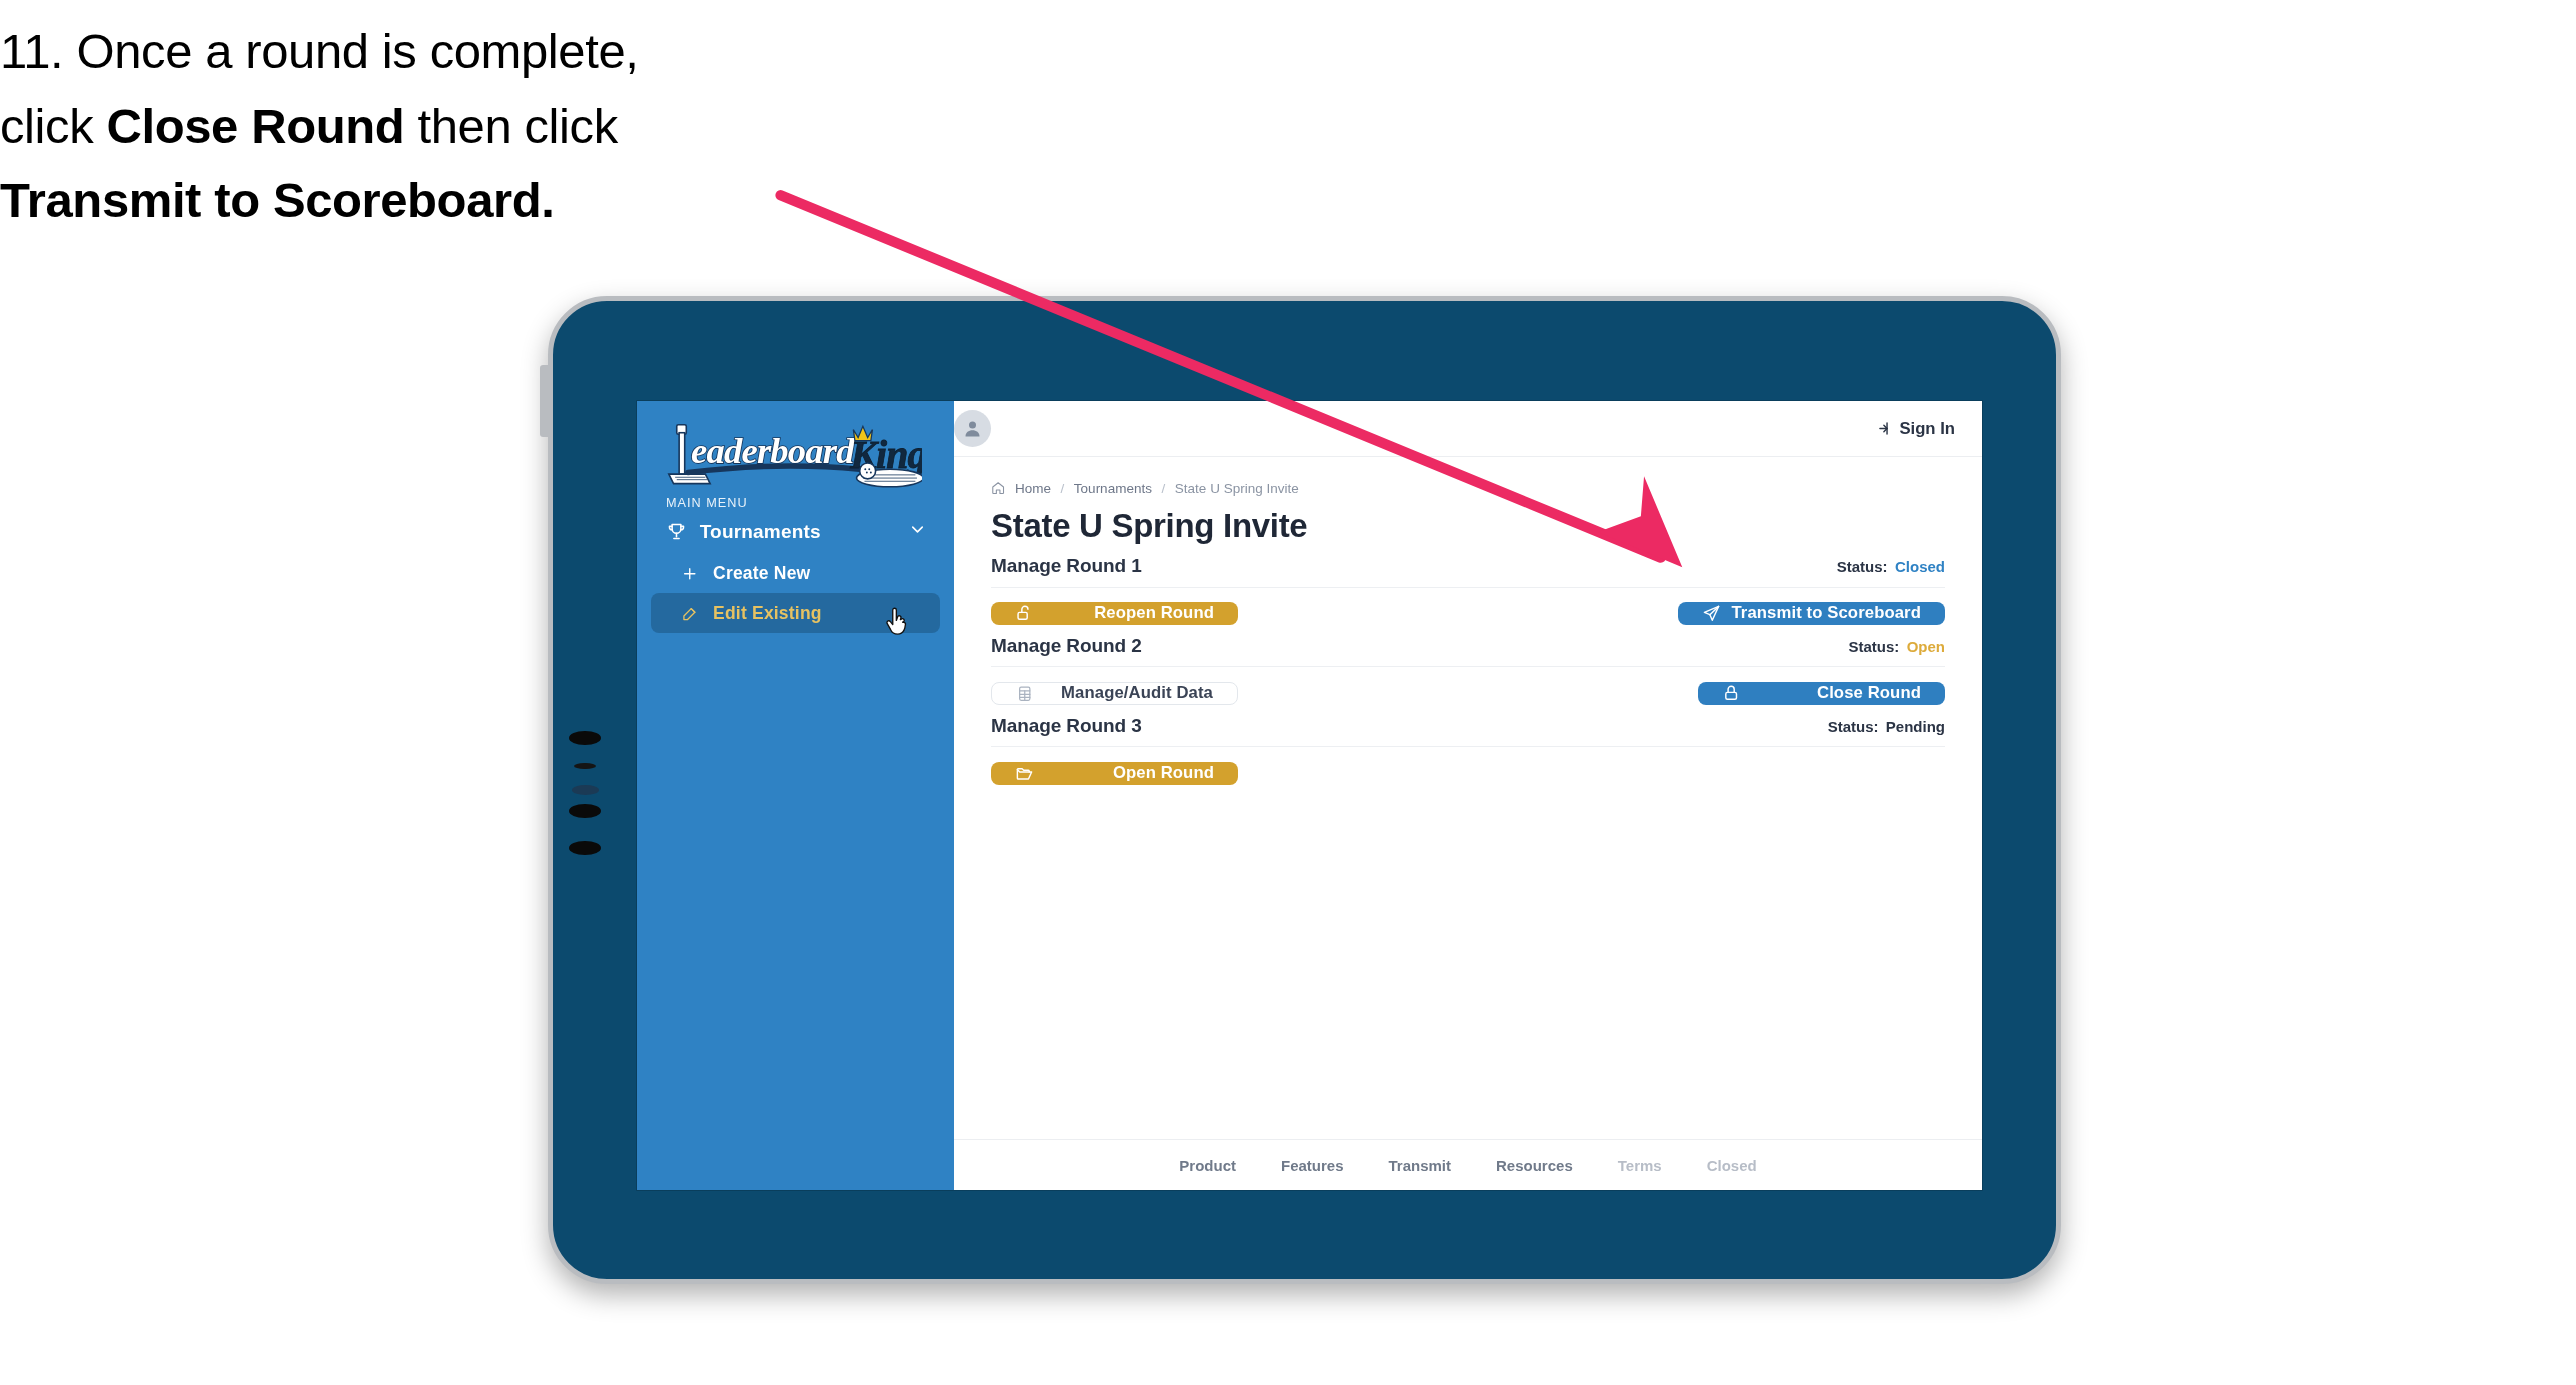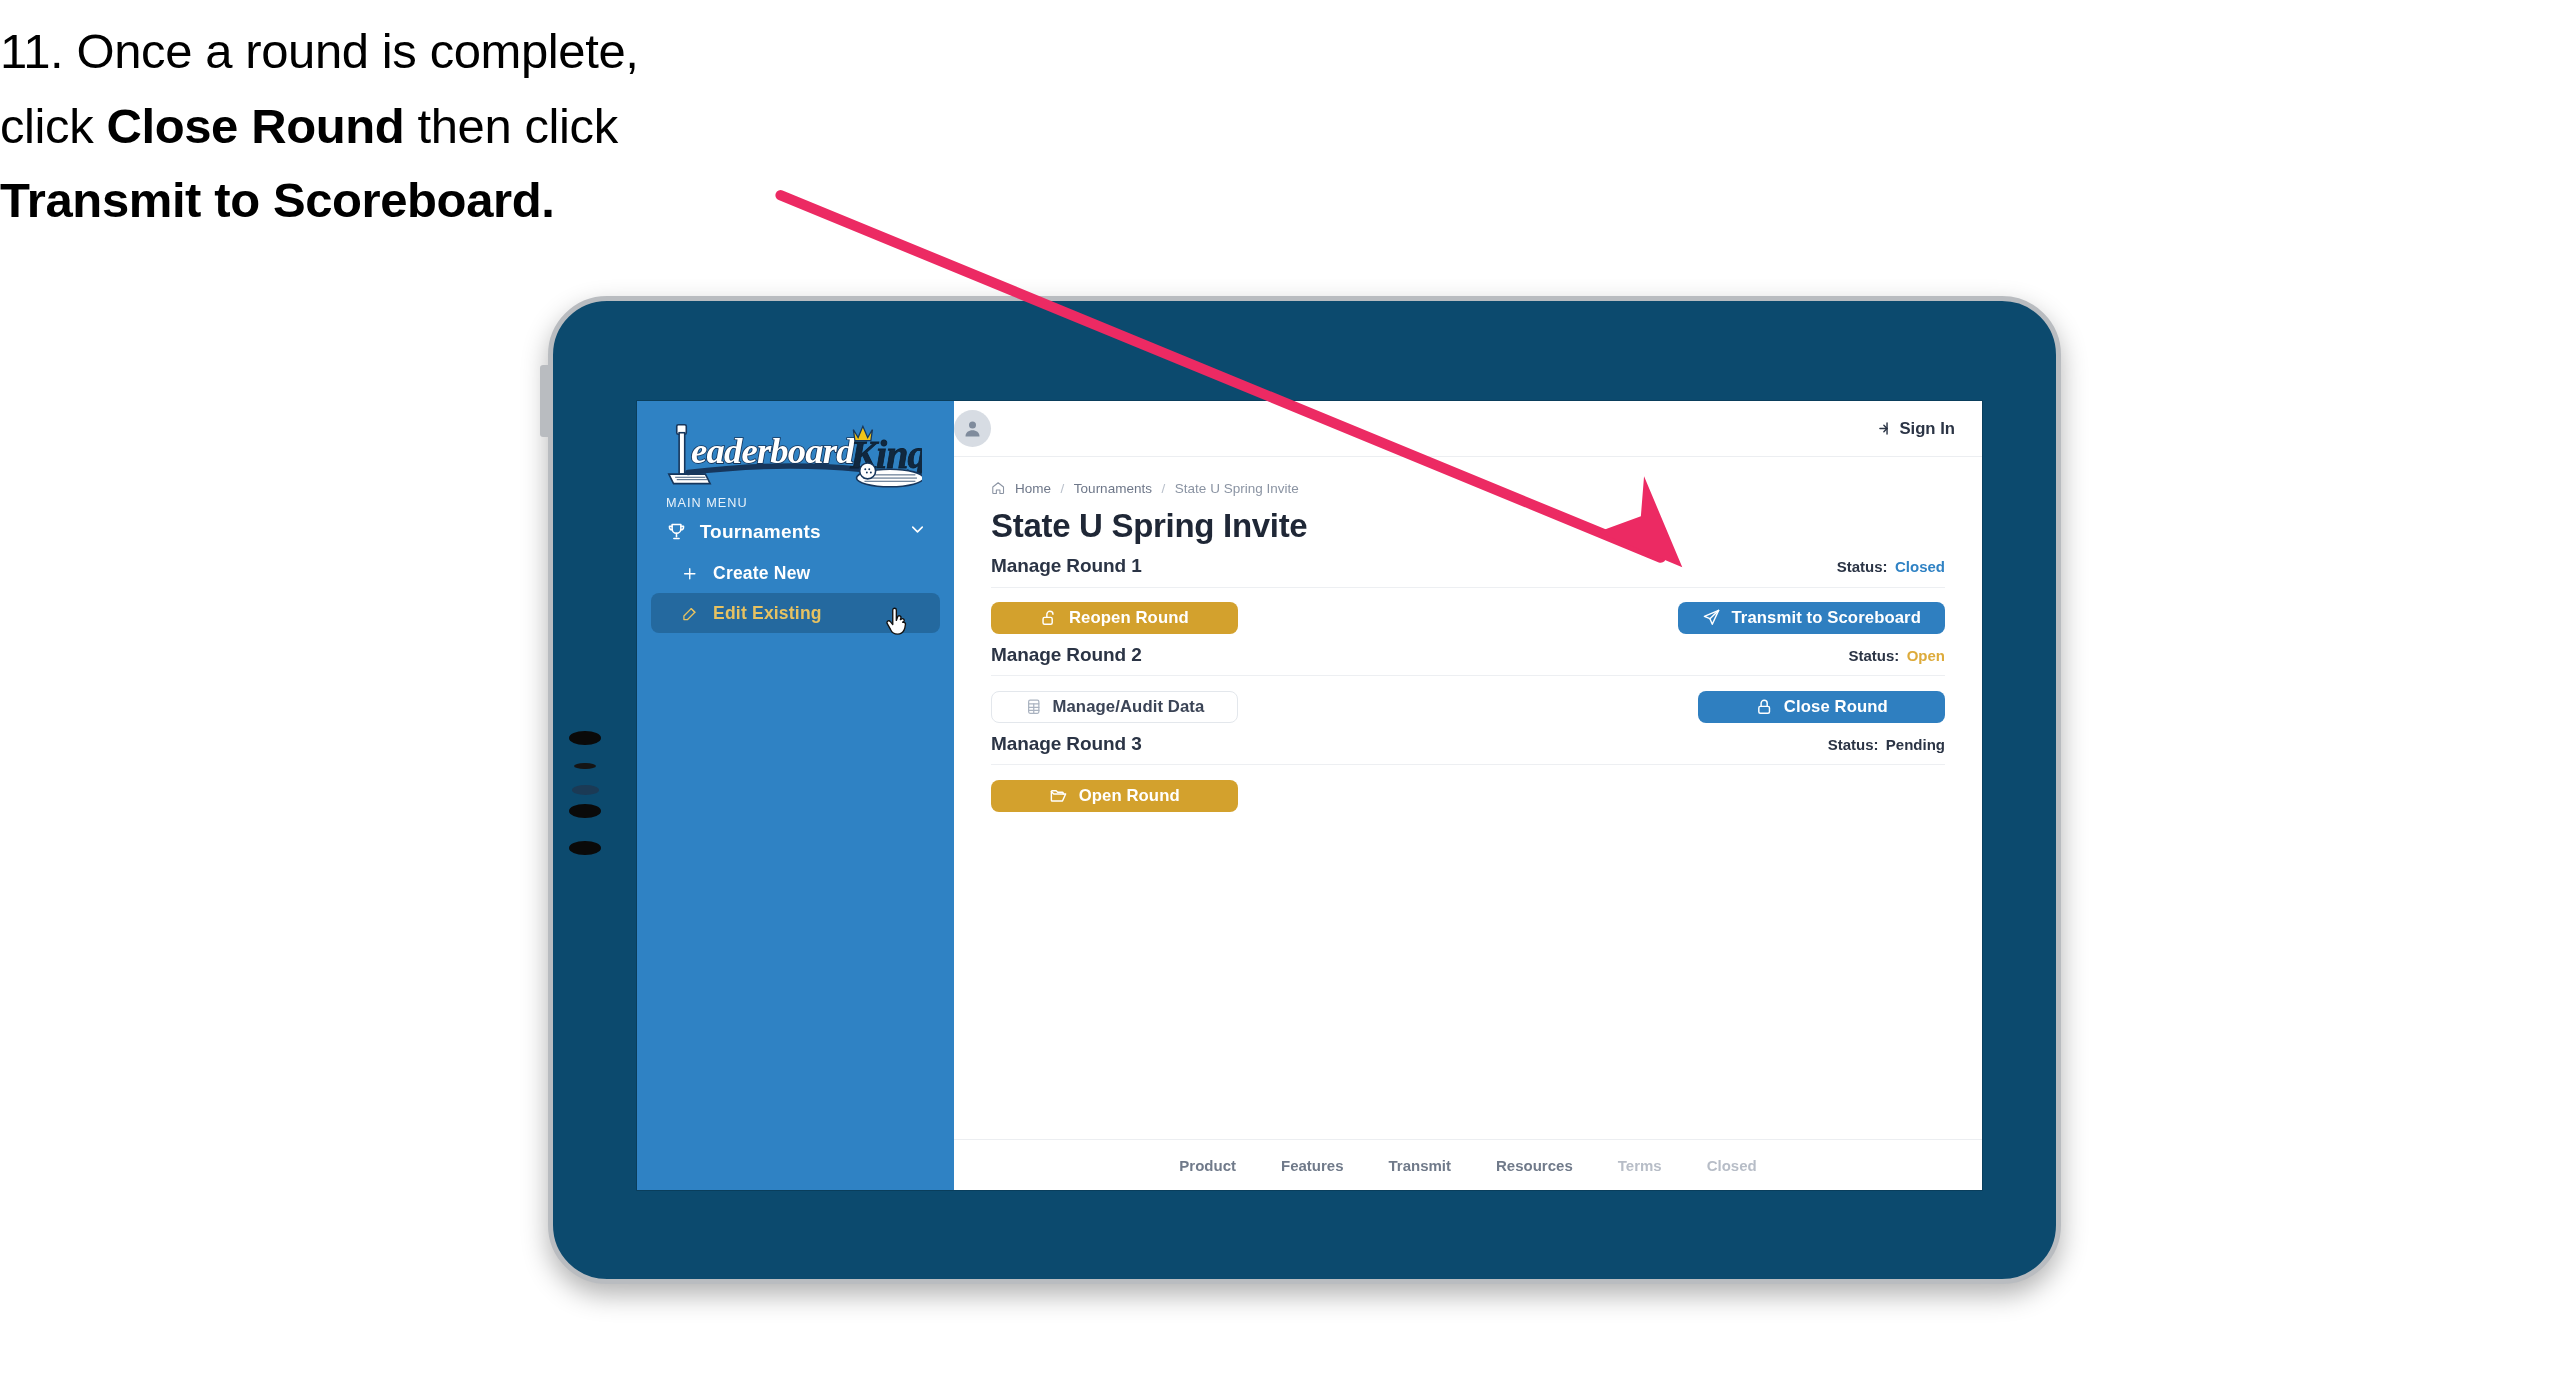--- a/index.html
+++ b/index.html
@@ -197,23 +197,23 @@
   .val.closed { color: #2f82c4; }
   .val.open { color: #ddab3b; }
   .val.pending { color: #2b3445; }
 
   .round-actions {
     display: flex; align-items: center; justify-content: space-between;
     margin-top: 14.3px;
   }
 
   .btn {
-    display: inline-flex; align-items: center; justify-content: center;
+    display: inline-flex; align-items: center; justify-content: space-between;
     gap: 10.4px;
-    height: 32px;
+    height: 23px;
     padding: 0 24px;
     border-radius: 8px;
     font-size: 16.7px;
     font-weight: 700;
     letter-spacing: 0.1px;
     border: none;
     cursor: pointer;
     white-space: nowrap;
     font-family: "Liberation Sans", sans-serif;
   }

